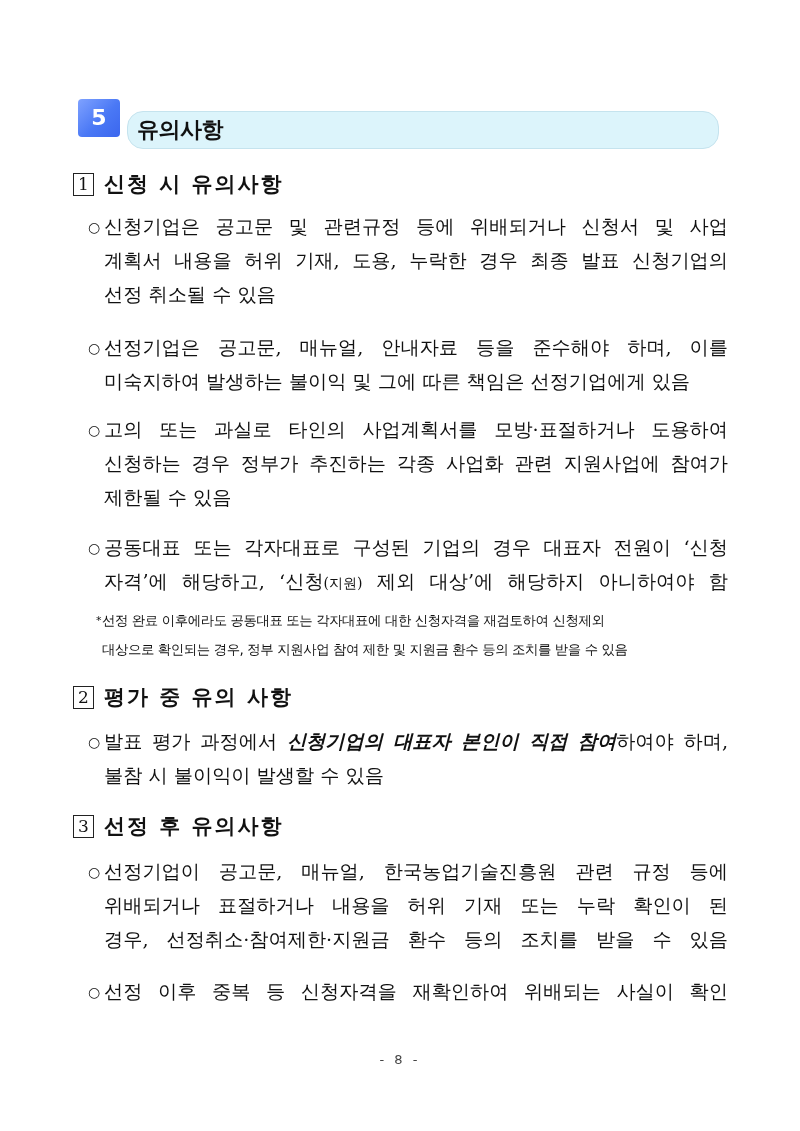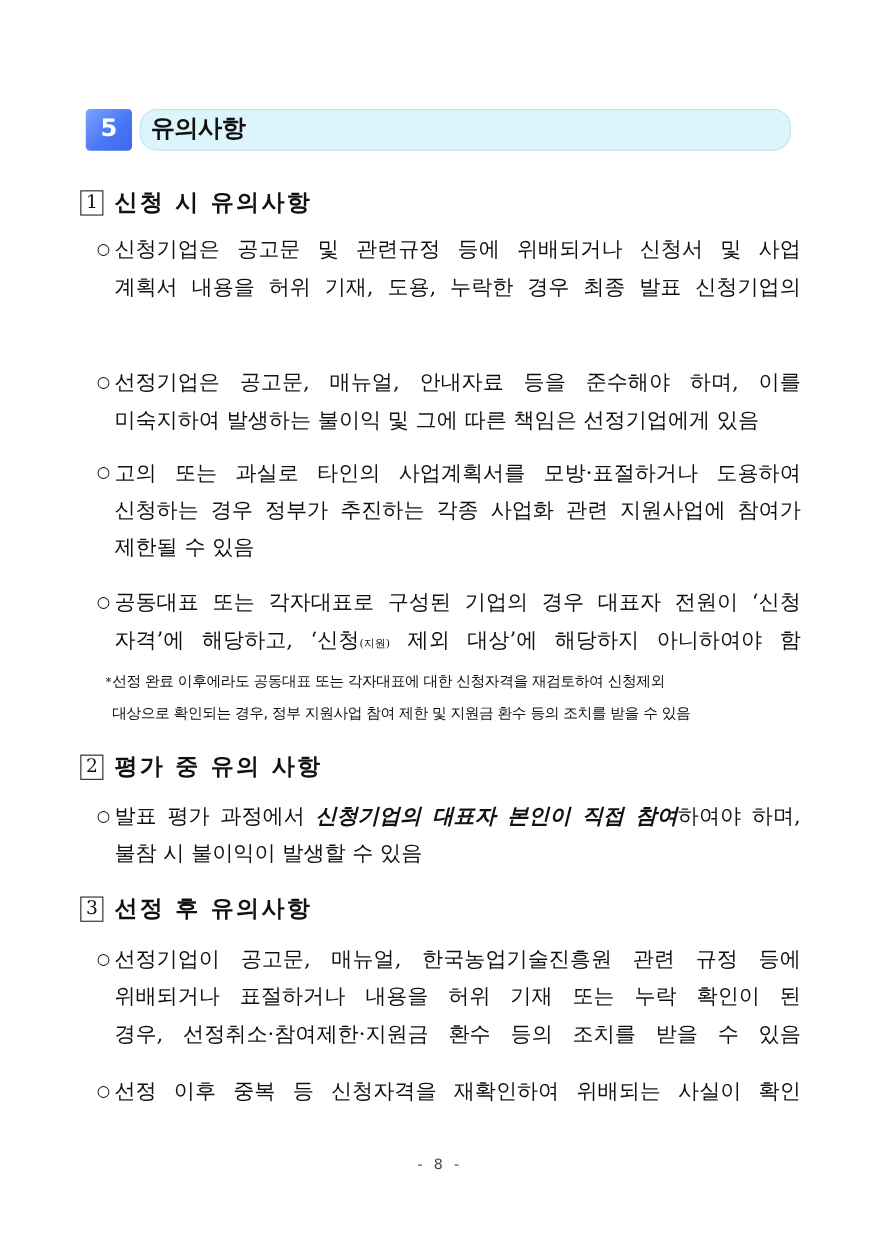--- a/index.html
+++ b/index.html
@@ -38,21 +38,21 @@
     background: linear-gradient(135deg, #7fa2ff 0%, #4a78f5 55%, #3b66ee 100%);
     color: #ffffff;
     font-family: "DejaVu Sans", "Liberation Sans", sans-serif;
     font-weight: bold;
     font-size: 22px;
     line-height: 38px;
     text-align: center;
   }
   .sec-title-box {
     position: absolute;
-    left: 49px; top: 0;
+    left: 49px; top: 12px;
     width: 590px;
     height: 36px;
     border: 1px solid #c5e3ee;
     border-radius: 16px;
     background: #dcf4fb;
   }
   .sec-title {
     position: absolute;
     left: 9px;
     top: 0;
@@ -116,21 +116,21 @@
     text-align-last: left;
   }
   .bullet .line > span {
     white-space: pre;
   }
   .bold {
     font-weight: bold;
     font-style: italic;
   }
   .small-paren {
-    font-size: 10px;
+    font-size: 14px;
   }
 
   
   .note {
     position: absolute;
     left: 96px;
     width: 630px;
     font-family: "DejaVu Sans", "Liberation Sans", sans-serif;
     font-size: 13.4px;
     line-height: 29px;
@@ -174,20 +174,21 @@
 
   <div class="sub-heading" style="top:170px;">
     <span class="sub-num">1</span>
     <span>신청 시 유의사항</span>
   </div>
 
   <div class="bullet" style="top:210px;">
     <span class="marker">○</span>
     <span class="line"><span>신청기업은 공고문 및 관련규정 등에 위배되거나 신청서 및 사업</span></span>
     <span class="line"><span>계획서 내용을 허위 기재, 도용, 누락한 경우 최종 발표 신청기업의</span></span>
+    <span class="line last"><span>선정 취소될 수 있음</span></span>
   </div>
 
   <div class="bullet" style="top:331px;">
     <span class="marker">○</span>
     <span class="line"><span>선정기업은 공고문, 매뉴얼, 안내자료 등을 준수해야 하며, 이를</span></span>
     <span class="line last"><span>미숙지하여 발생하는 불이익 및 그에 따른 책임은 선정기업에게 있음</span></span>
   </div>
 
   <div class="bullet" style="top:413px;">
     <span class="marker">○</span>

